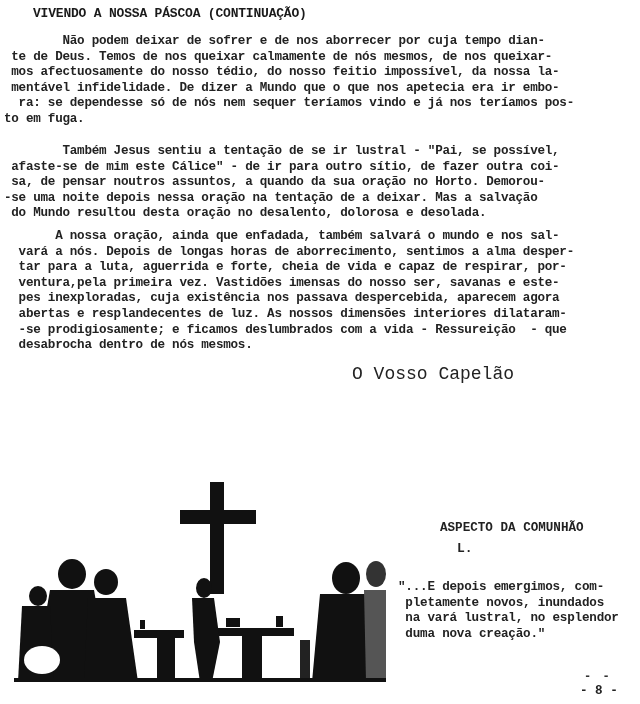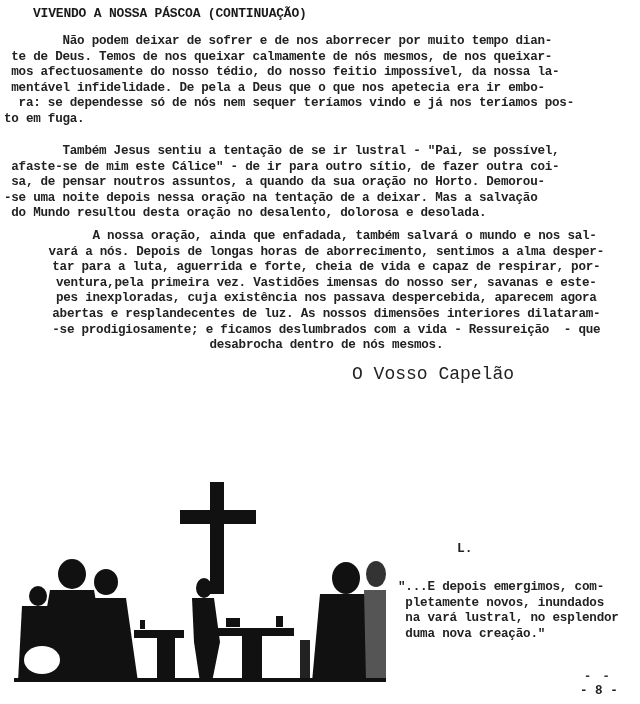--- a/index.html
+++ b/index.html
@@ -14,21 +14,21 @@
       font-size: 13px; letter-spacing: -0.2px; font-weight: bold;
       transform: scaleY(1.05);
     }
     .para {
       position: absolute; left: 4px; width: 630px;
       font-size: 12.6px; line-height: 15.6px; letter-spacing: -0.25px;
       white-space: pre; font-weight: bold; color: #222;
     }
     .p1 { top: 34px; }
     .p2 { top: 144px; }
-    .p3 { top: 229px; text-align: center; }
+    .p3 { top: 229px; }
     .signature {
       position: absolute; left: 352px; top: 364px;
       font-size: 18px; font-weight: normal; color: #222;
     }
     .caption-title {
       position: absolute; left: 440px; top: 521px;
       font-size: 12.6px; font-weight: bold; color: #222;
     }
     .caption-initial {
       position: absolute; left: 457px; top: 541px;
@@ -52,24 +52,24 @@
     }
     .photo svg { width: 100%; height: 100%; display: block; }
   </style>
 </head>
 <body>
 
 <div class="page">
 
   <div class="title">VIVENDO A NOSSA PÁSCOA (CONTINUAÇÃO)</div>
 
-  <div class="para p1"><span>        Não podem deixar de sofrer e de nos aborrecer por muito tempo dian-</span>
+  <div class="para p1"><span>        Não podem deixar de sofrer e de nos aborrecer por cuja tempo dian-</span>
 <span> te de Deus. Temos de nos queixar calmamente de nós mesmos, de nos queixar-</span>
 <span> mos afectuosamente do nosso tédio, do nosso feitio impossível, da nossa la-</span>
-<span> mentável infidelidade. De pela a Deus que o que nos apetecia era ir embo-</span>
+<span> mentável infidelidade. De dizer a Mundo que o que nos apetecia era ir embo-</span>
 <span>  ra: se dependesse só de nós nem sequer teríamos vindo e já nos teríamos pos-</span>
 <span>to em fuga.</span></div>
 
   <div class="para p2"><span>        Também Jesus sentiu a tentação de se ir lustral - "Pai, se possível,</span>
 <span> afaste-se de mim este Cálice" - de ir para outro sítio, de fazer outra coi-</span>
 <span> sa, de pensar noutros assuntos, a quando da sua oração no Horto. Demorou-</span>
 <span>-se uma noite depois nessa oração na tentação de a deixar. Mas a salvação</span>
 <span> do Mundo resultou desta oração no desalento, dolorosa e desolada.</span></div>
 
   <div class="para p3"><span>       A nossa oração, ainda que enfadada, também salvará o mundo e nos sal-</span>
@@ -112,20 +112,21 @@
       <ellipse cx="332" cy="96" rx="14" ry="16" fill="#111"></ellipse>
       <path d="M306 112 L358 112 L368 200 L298 200 Z" fill="#111"></path>
       <ellipse cx="362" cy="92" rx="10" ry="13" fill="#333"></ellipse>
       <path d="M350 108 L372 108 L372 200 L352 200 Z" fill="#555"></path>
       <rect x="286" y="158" width="10" height="42" fill="#222"></rect>
 
       <rect x="0" y="196" width="372" height="4" fill="#111"></rect>
     </svg>
   </div>
 
+  <div class="caption-title">ASPECTO DA COMUNHÃO</div>
   <div class="caption-initial">L.</div>
 
   <div class="quote"><span>"...E depois emergimos, com-</span>
 <span> pletamente novos, inundados</span>
 <span> na vará lustral, no esplendor</span>
 <span> duma nova creação."</span></div>
 
   <div class="page-dashes">- -</div>
   <div class="page-number">- 8 -</div>
 

